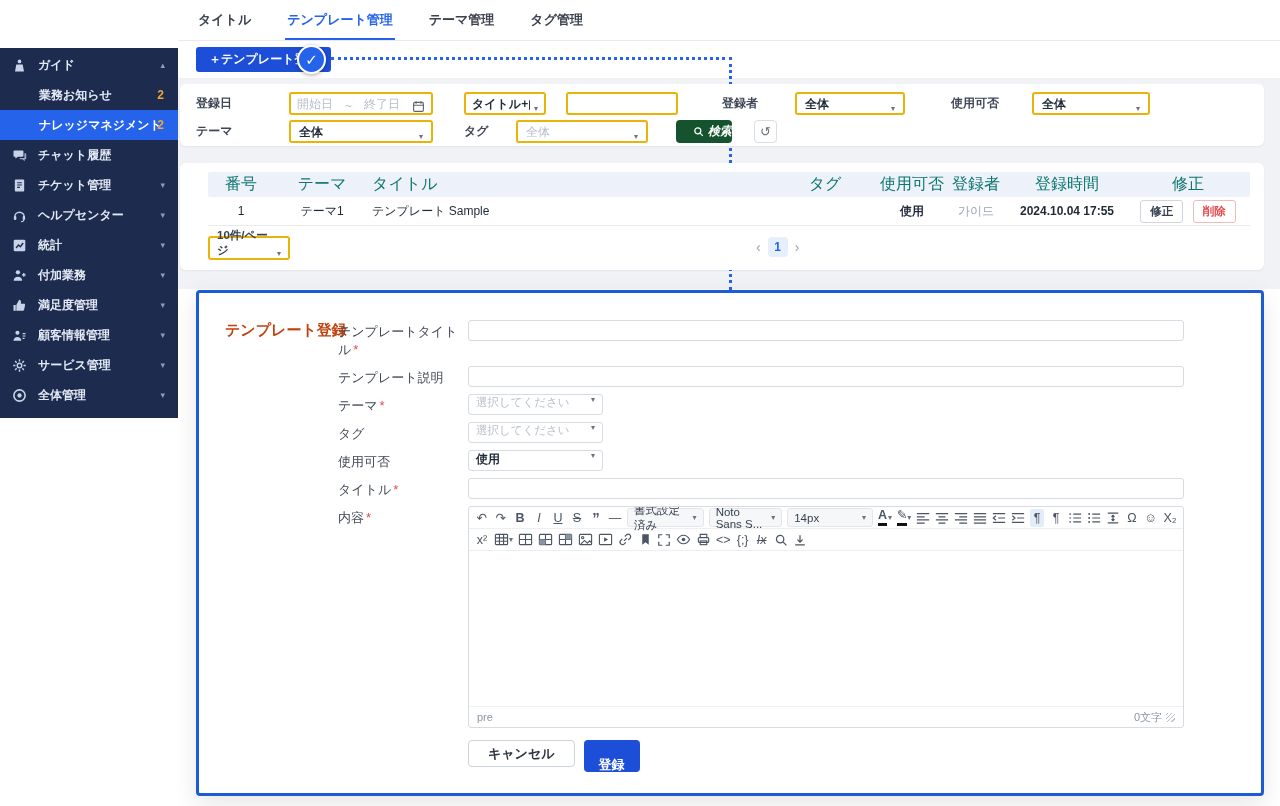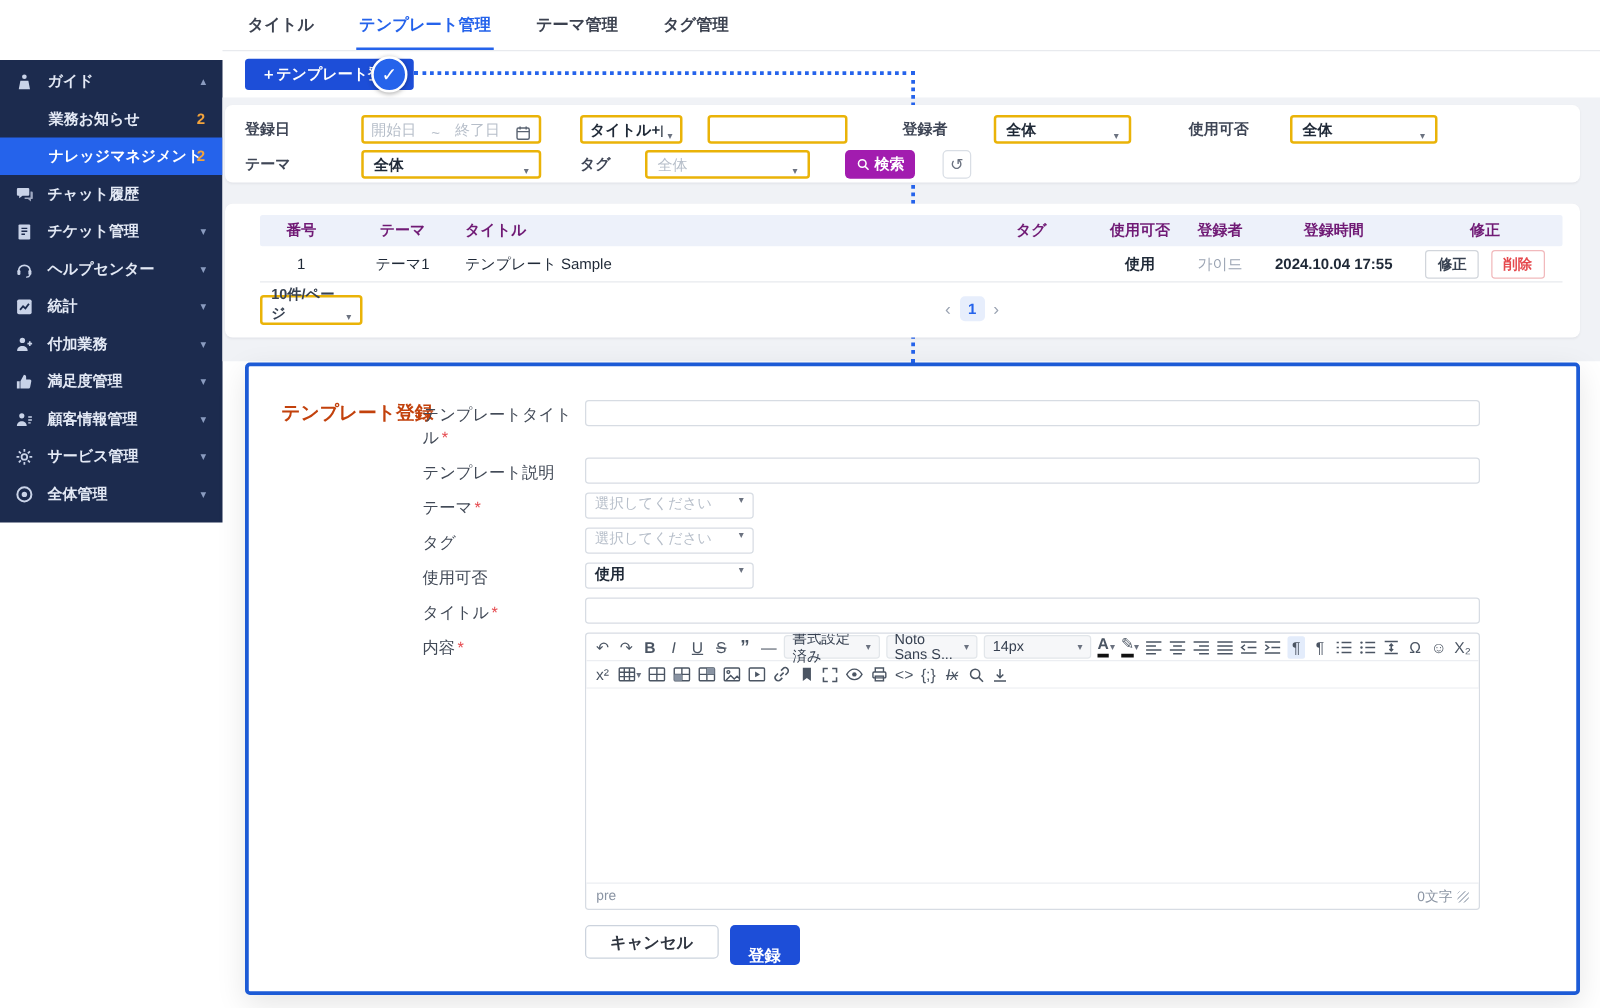--- a/index.html
+++ b/index.html
@@ -36,29 +36,29 @@
   
   .card { position:absolute; background:#fff; border-radius:6px; box-shadow:0 1px 2px rgba(16,24,40,.06); }
   .filter-card { left:180px; top:84px; width:1084px; height:62px; padding:8px 16px; }
   .f-row { display:flex; align-items:center; height:23px; margin-bottom:5px;gap:16px; }
   .f-label { font-size:12px; font-weight:bold; color:#3f4656; }
   .box { border:2px solid #eab308; border-radius:3px; background:#fff; height:23px;
     display:flex; align-items:flex-end; font-size:12px; }
   .ph { color:#b6bec9; }
   .sel-val { font-weight:bold; color:#1f2937; }
   .caret { color:#6b7280; font-size:8px; margin-left:auto; }
-  .btn-search { background:#a21caf; color:#fff; border:none; border-radius:4px; height:23px; width:56px;
-    font-size:12px; font-weight:bold; display:flex; align-items:center; justify-content:center; gap:4px; cursor:pointer; }
+  .btn-search { background:#14532d; color:#fff; border:none; border-radius:4px; height:23px; width:56px;
+    font-size:12px; font-weight:bold; display:flex; align-items:center; justify-content:flex-end; gap:4px; cursor:pointer;font-style:italic; }
   .btn-refresh { width:23px; height:23px; border:1px solid #d9dee5; border-radius:4px; background:#fff;
     color:#6b7280; font-size:13px; display:flex; align-items:center; justify-content:center; cursor:pointer; }
 
   
   .table-card { left:180px; top:163px; width:1084px; height:107px; padding:9px 14px 0 28px; }
   .t-head { display:flex; height:25px; background:#edf1fa; border-radius:2px; align-items:center;
-    font-size:12px; font-weight:bold; color:#701a75; }
+    font-size:16px; font-weight:normal; color:#0f766e; }
   .t-row { display:flex; height:29px; align-items:center; border-bottom:1px solid #e8eaee; font-size:12px; color:#1f2937; }
   .tc { text-align:center; }
   .c0{width:66px}.c1{width:96px}.c2{width:400px;text-align:left;padding-left:2px}.c3{width:110px}
   .c4{width:64px}.c5{width:64px}.c6{width:118px}.c7{width:124px}
   .mini-btn { display:inline-block; padding:3px 9px; border:1px solid #d1d5db; border-radius:3px;
     font-size:11.5px; font-weight:bold; color:#374151; background:#fff; cursor:pointer; }
   .mini-btn.danger { border-color:#f1b9bc; color:#e5484d; margin-left:6px; }
   .pg-row { display:flex; align-items:center; margin-top:9px; position:relative; height:26px; }
   .pagesize { width:82px; height:24px; padding:0 7px; font-size:11.5px; font-weight:bold; color:#374151; }
   .pager { position:absolute; left:548px; top:2px; display:flex; align-items:center; gap:7px; }

